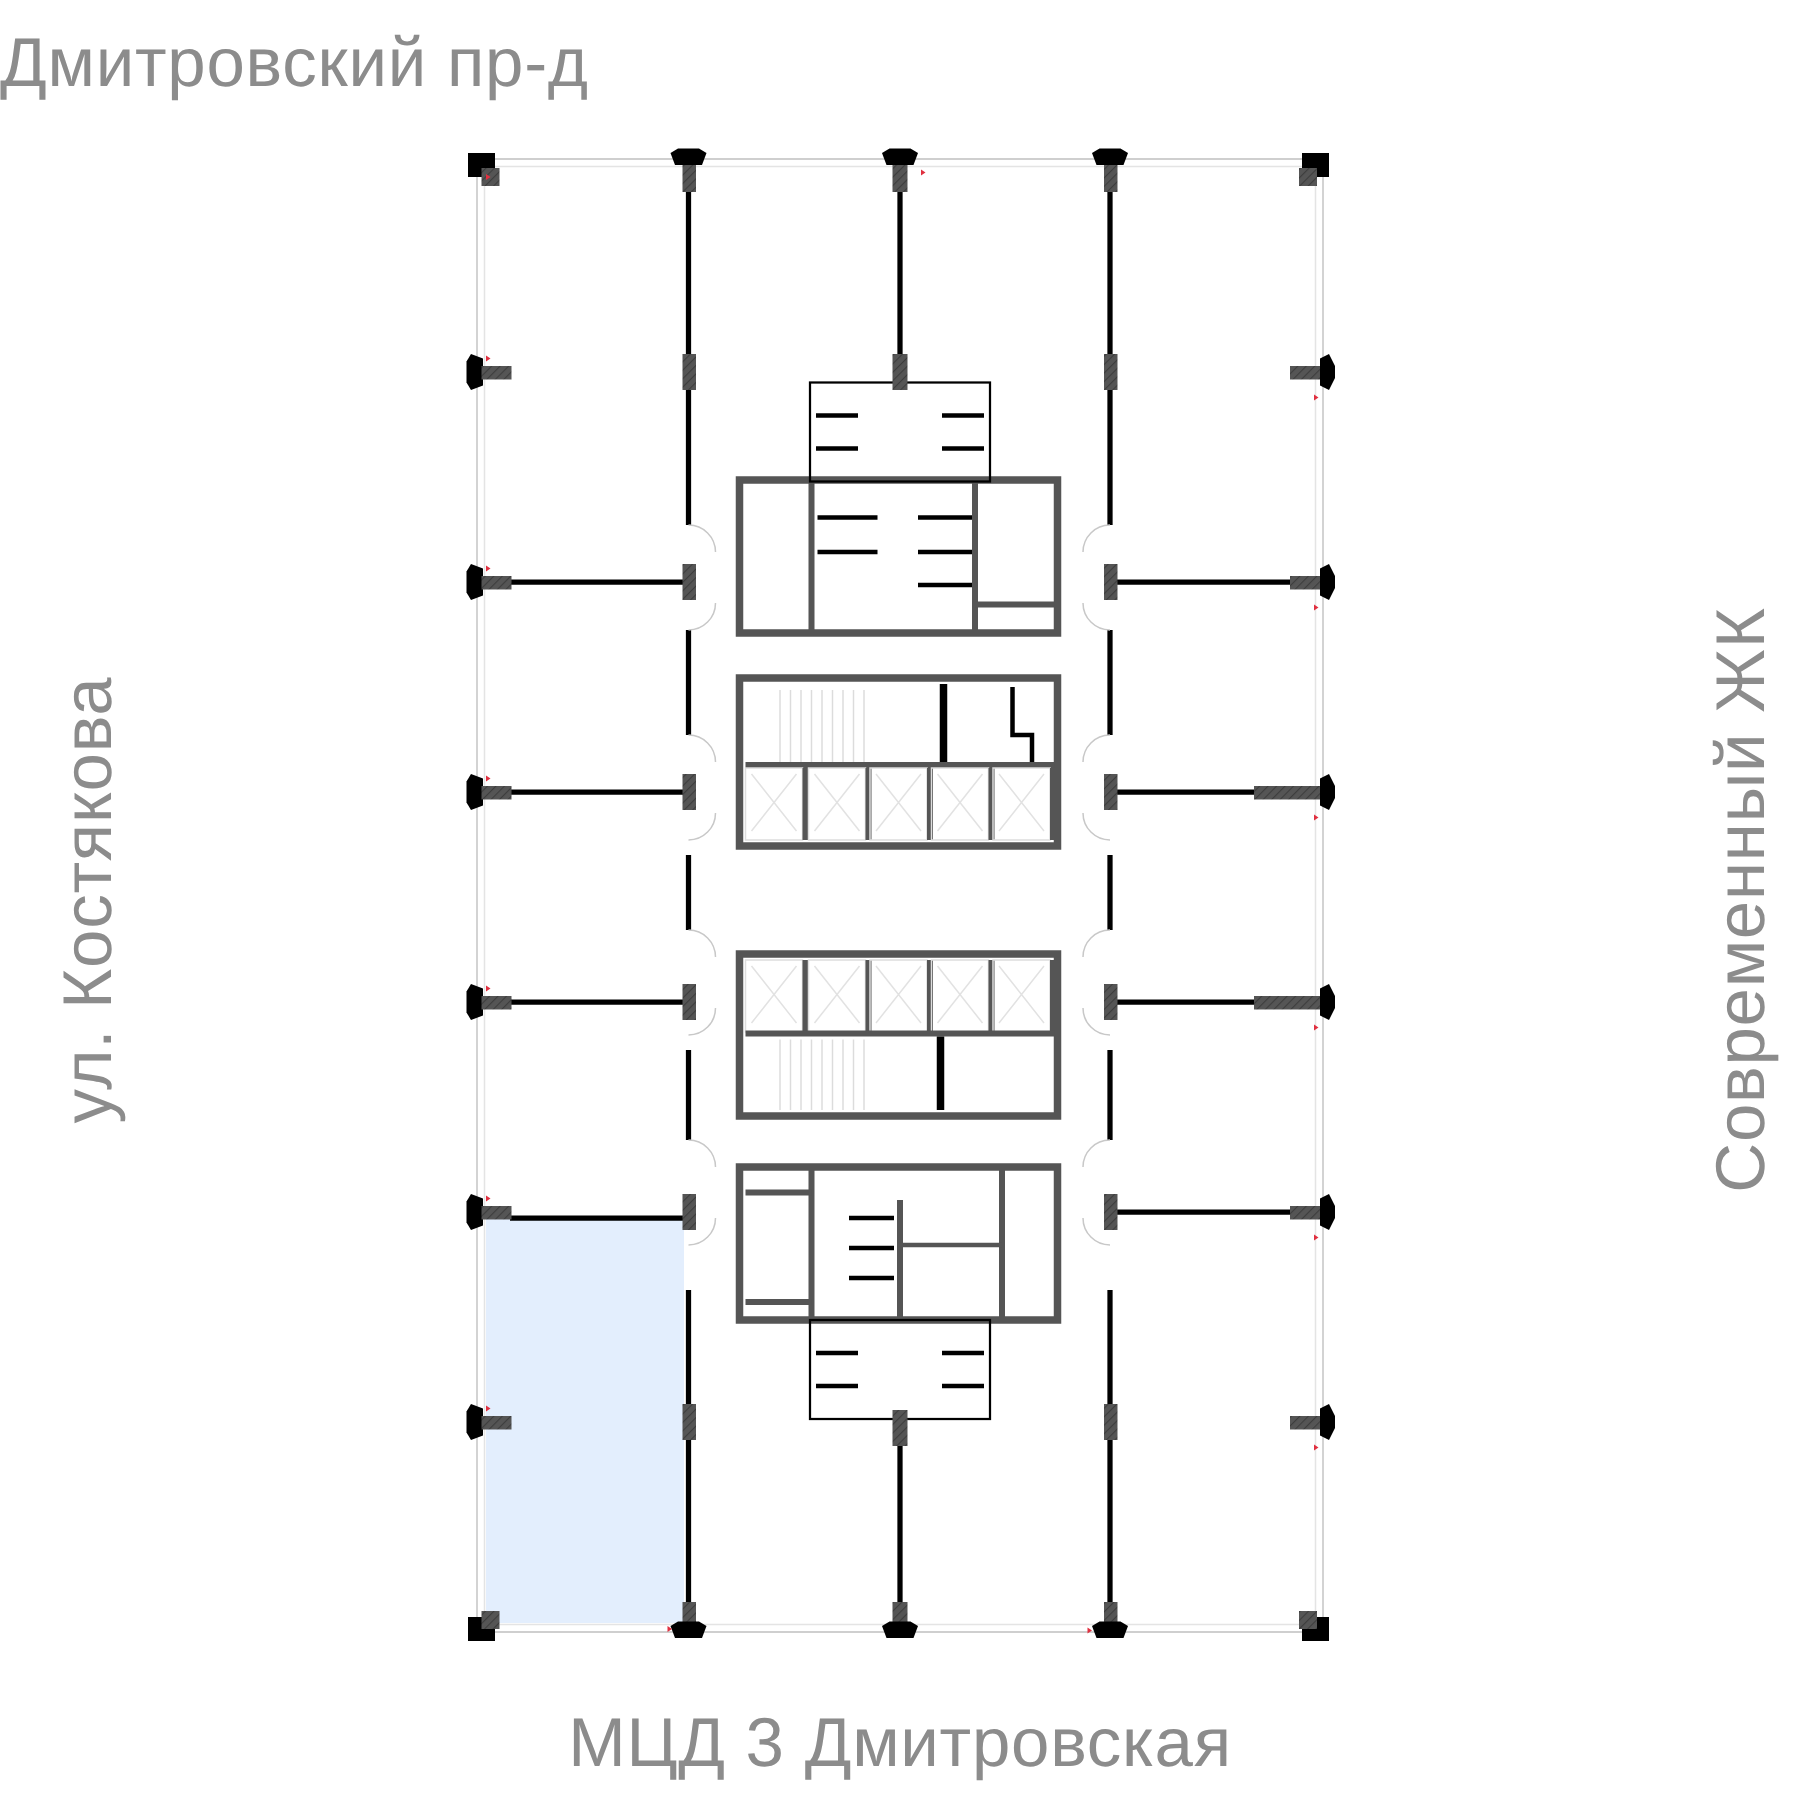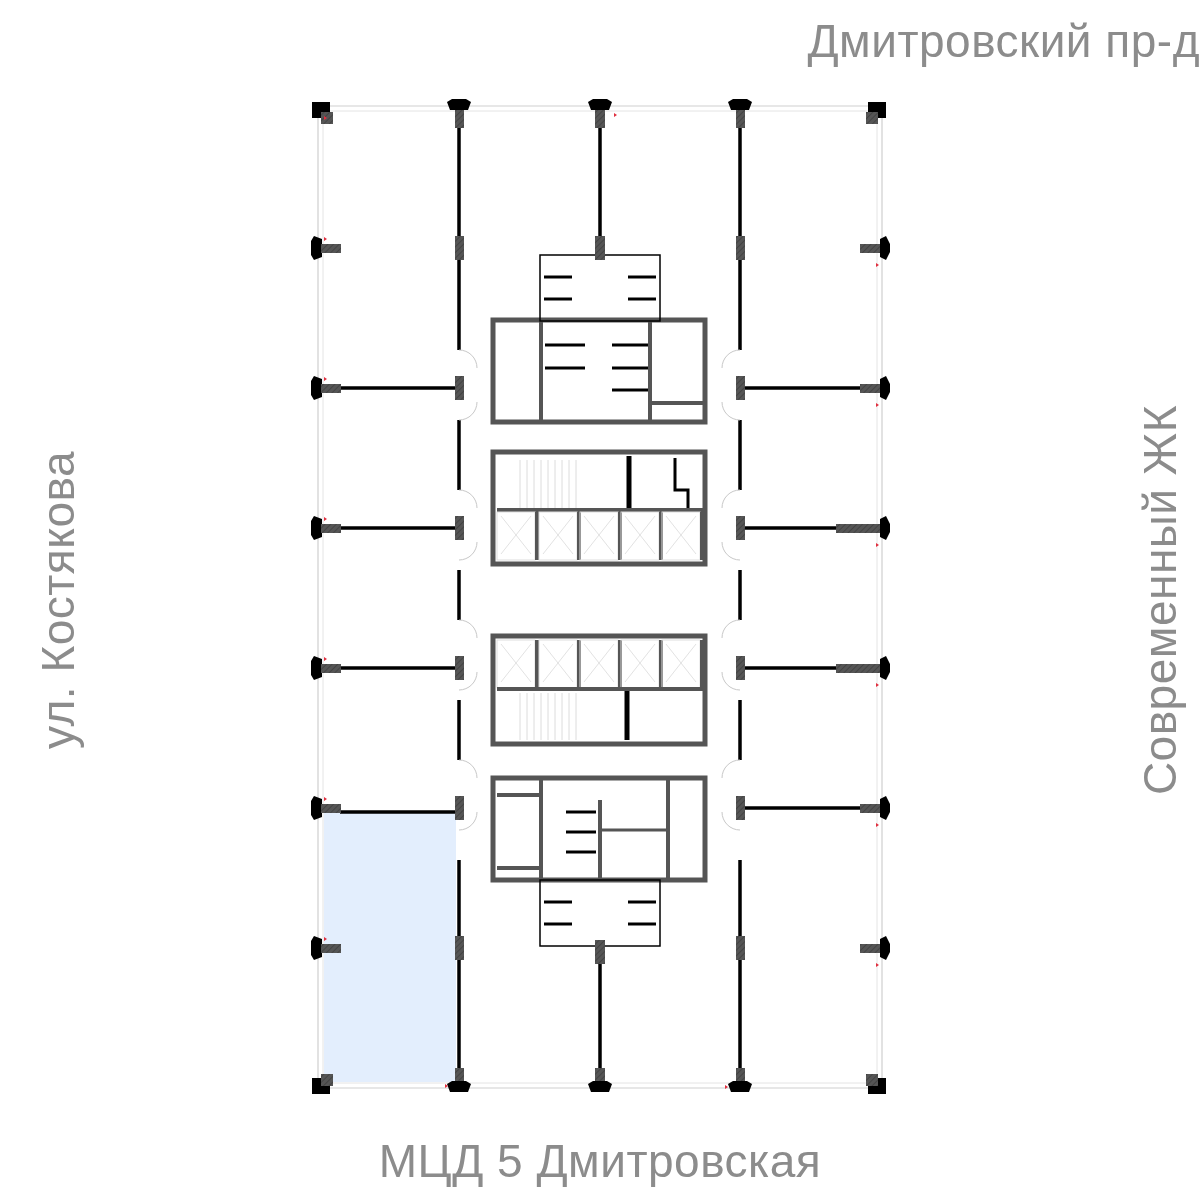--- a/index.html
+++ b/index.html
@@ -1,31 +1,31 @@
 <!DOCTYPE html>
 <html><head>
 <meta charset="utf-8">
 <style>
   html, body { margin:0; padding:0; background:#ffffff; }
   body { width:1200px; height:1200px; position:relative; overflow:hidden;
          font-family:"Liberation Sans", "DejaVu Sans", sans-serif; }
   .street-label { position:absolute; color:#8c8c8c; font-size:46px; letter-spacing:0.5px;
                   white-space:nowrap; line-height:1; }
-  #label-top { left:0; width:1200px; top:18px; text-align:right; }
+  #label-top { left:0; width:1200px; top:18px; text-align:left; }
   #label-bottom { left:0; width:1200px; top:1138px; text-align:center; }
   #label-left { left:58px; top:600px; transform:translate(-50%,-50%) rotate(-90deg); }
   #label-right { left:1160px; top:600px; transform:translate(-50%,-50%) rotate(-90deg); }
   #plan { position:absolute; left:0; top:0; width:1200px; height:1200px; }
   .unit { cursor:pointer; }
 </style>
 </head>
 <body>
 
 <div id="label-top" class="street-label">Дмитровский пр-д</div>
-<div id="label-bottom" class="street-label">МЦД 5 Дмитровская</div>
+<div id="label-bottom" class="street-label">МЦД 3 Дмитровская</div>
 <div id="label-left" class="street-label">ул. Костякова</div>
 <div id="label-right" class="street-label">Современный ЖК</div>
 
 <svg id="plan" viewBox="0 0 1200 1200" xmlns="http://www.w3.org/2000/svg">
   <defs>
     <pattern id="hatch" width="4" height="4" patternUnits="userSpaceOnUse" patternTransform="rotate(45)">
       <rect width="4" height="4" fill="#555"></rect>
       <line x1="0" y1="0" x2="0" y2="4" stroke="#3d3d3d" stroke-width="1.5"></line>
     </pattern>
   </defs>

